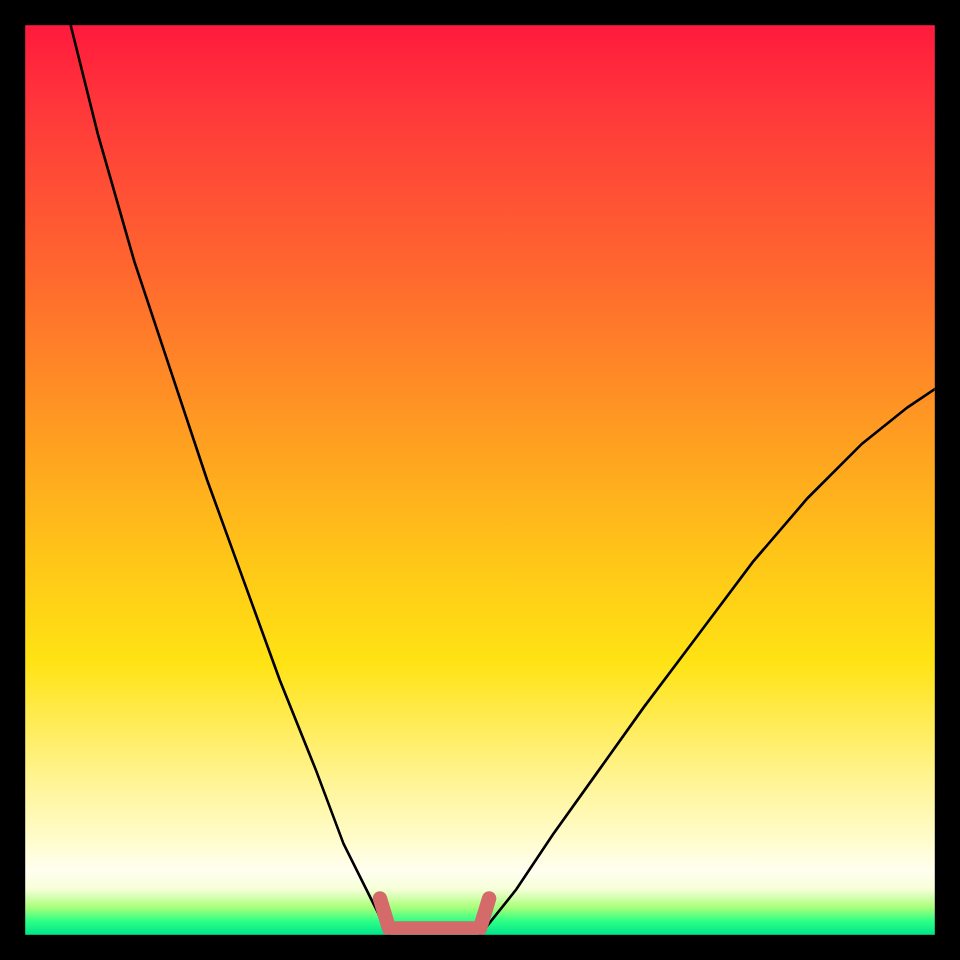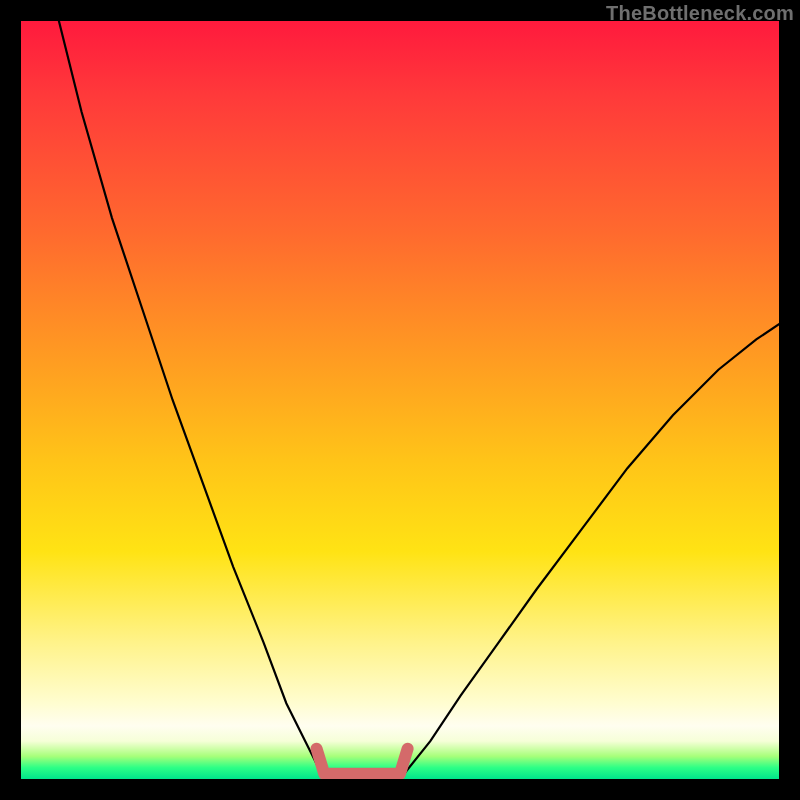--- a/index.html
+++ b/index.html
@@ -64,15 +64,14 @@
   <div class="plot">
     <svg class="curves" viewBox="0 0 758 758" preserveAspectRatio="none">
       <g>
           <path d="M37.9 0.0 L60.6 91.0 L91.0 197.1 L121.3 288.0 L151.6 379.0 L181.9 462.4 L212.2 545.8 L242.6 621.6 L265.3 682.2 L288.0 727.7 L303.2 758.0" fill="none" stroke="#000000" stroke-width="2.2" stroke-linecap="round"></path>
           <path d="M379.0 758.0 L409.3 720.1 L439.6 674.6 L477.5 621.6 L515.4 568.5 L560.9 507.9 L606.4 447.2 L651.9 394.2 L697.4 348.7 L735.3 318.4 L758.0 303.2" fill="none" stroke="#000000" stroke-width="2.2" stroke-linecap="round"></path>
           <path d="M295.6 727.7 L303.2 752.7 L310.8 752.7 L371.4 752.7 L379.0 752.7 L386.6 727.7" fill="none" stroke="#d46a6a" stroke-width="12" stroke-linecap="round" stroke-linejoin="round"></path>
         </g>
     </svg>
   </div>
 
-  <div class="watermark">TheBottleneck.com</div>
 
 </div>
 
 </body></html>

